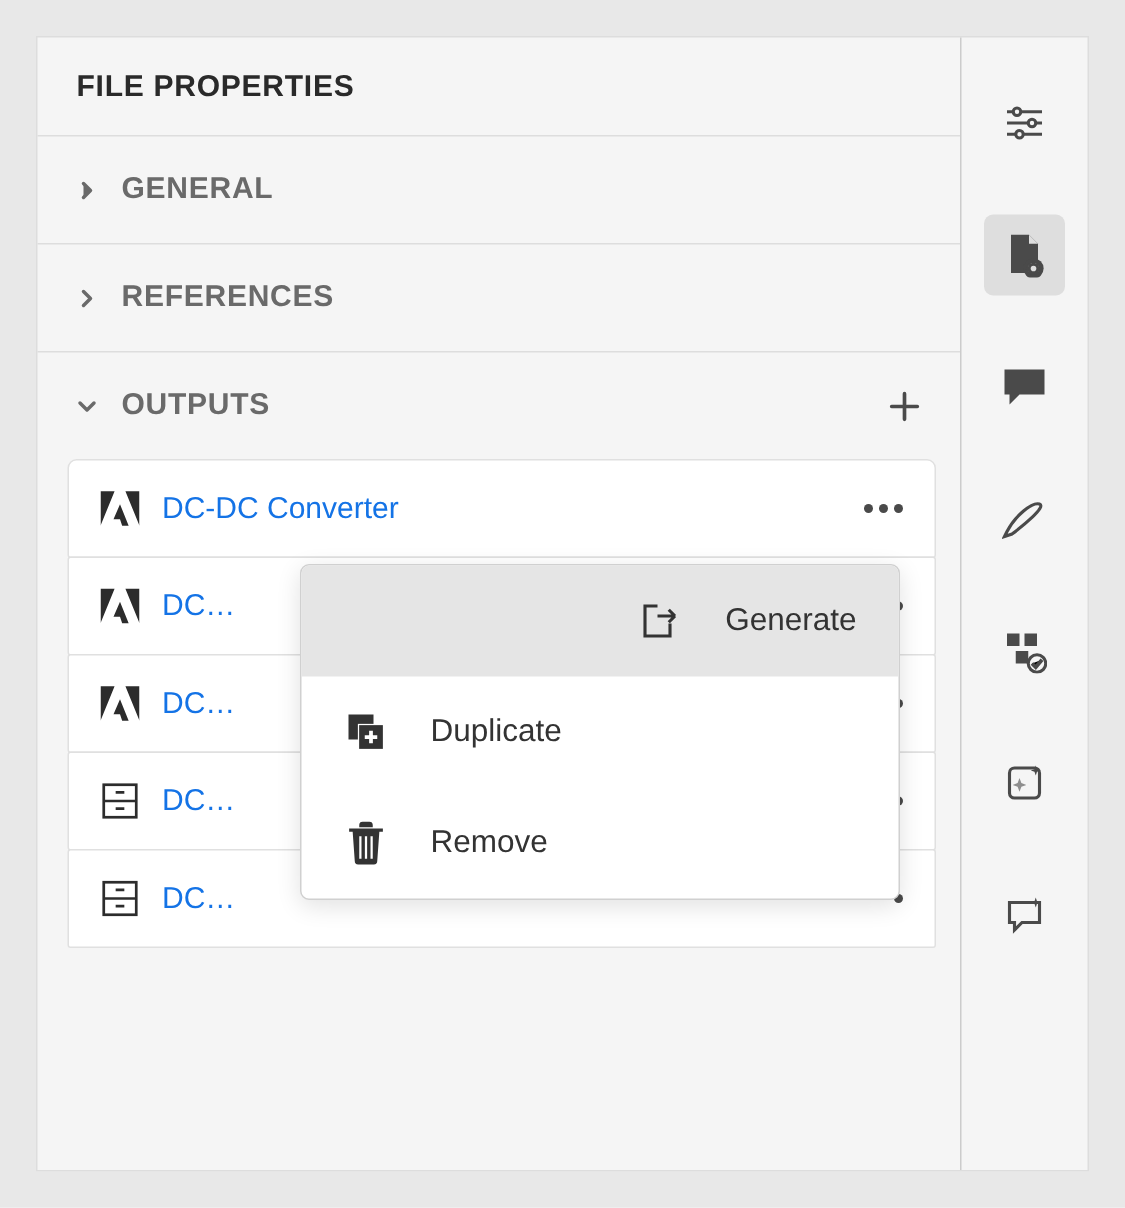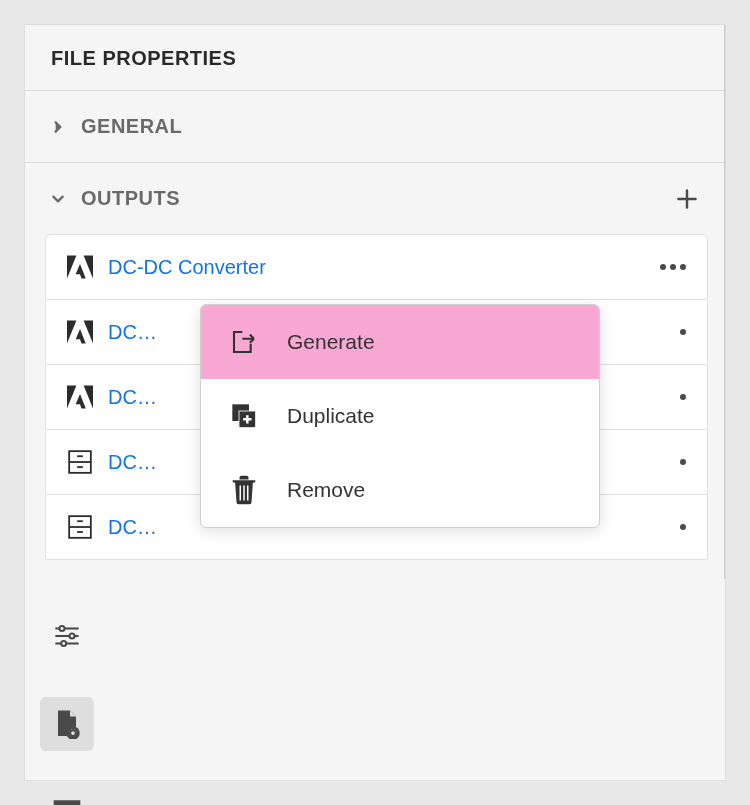--- a/index.html
+++ b/index.html
@@ -8,21 +8,20 @@
       background: #e8e8e8;
       width: 750px;
       height: 805px;
       padding: 24px;
     }
     .panel {
       background: #f5f5f5;
       border: 1px solid #ddd;
       display: flex;
       height: 100%;
-      flex-direction: column;
     }
     .main-panel {
       flex: 1;
       display: flex;
       flex-direction: column;
       border-right: 1px solid #ccc;
     }
     .panel-header {
       padding: 22px 26px 20px 26px;
       font-weight: 700;
@@ -119,21 +118,22 @@
     }
     .menu-item {
       display: flex;
       align-items: center;
       padding: 22px 28px;
       font-size: 21px;
       color: #333;
       cursor: pointer;
     }
     .menu-item.hover {
-      background: #f9a8d4;
+      background: #e5e5e5;
+      justify-content: flex-end;
     }
     .menu-item .mi-icon {
       width: 30px;
       height: 30px;
       margin-right: 28px;
       display: inline-flex;
       align-items: center;
       justify-content: center;
       color: #333;
     }
@@ -173,20 +173,30 @@
       <div class="section-header">
         <span class="chevron">
           <svg width="14" height="14" viewBox="0 0 18 18">
               <path fill="currentColor" d="M6 3l6 6-6 6" stroke="currentColor" stroke-width="3" stroke-linecap="round" stroke-linejoin="round"></path>
             </svg>
         </span>
         <span>GENERAL</span>
       </div>
     </div>
 
+    <div class="section">
+      <div class="section-header">
+        <span class="chevron">
+          <svg width="14" height="14" viewBox="0 0 18 18">
+              <path d="M6 3l6 6-6 6" stroke="currentColor" stroke-width="3" fill="none" stroke-linecap="round" stroke-linejoin="round"></path>
+            </svg>
+        </span>
+        <span>REFERENCES</span>
+      </div>
+    </div>
 
     <div class="section" style="border-bottom:none;">
       <div class="section-header">
         <span class="chevron">
           <svg width="14" height="14" viewBox="0 0 18 18">
               <path d="M3 6l6 6 6-6" stroke="currentColor" stroke-width="3" fill="none" stroke-linecap="round" stroke-linejoin="round"></path>
             </svg>
         </span>
         <span>OUTPUTS</span>
         <span class="add-btn">

